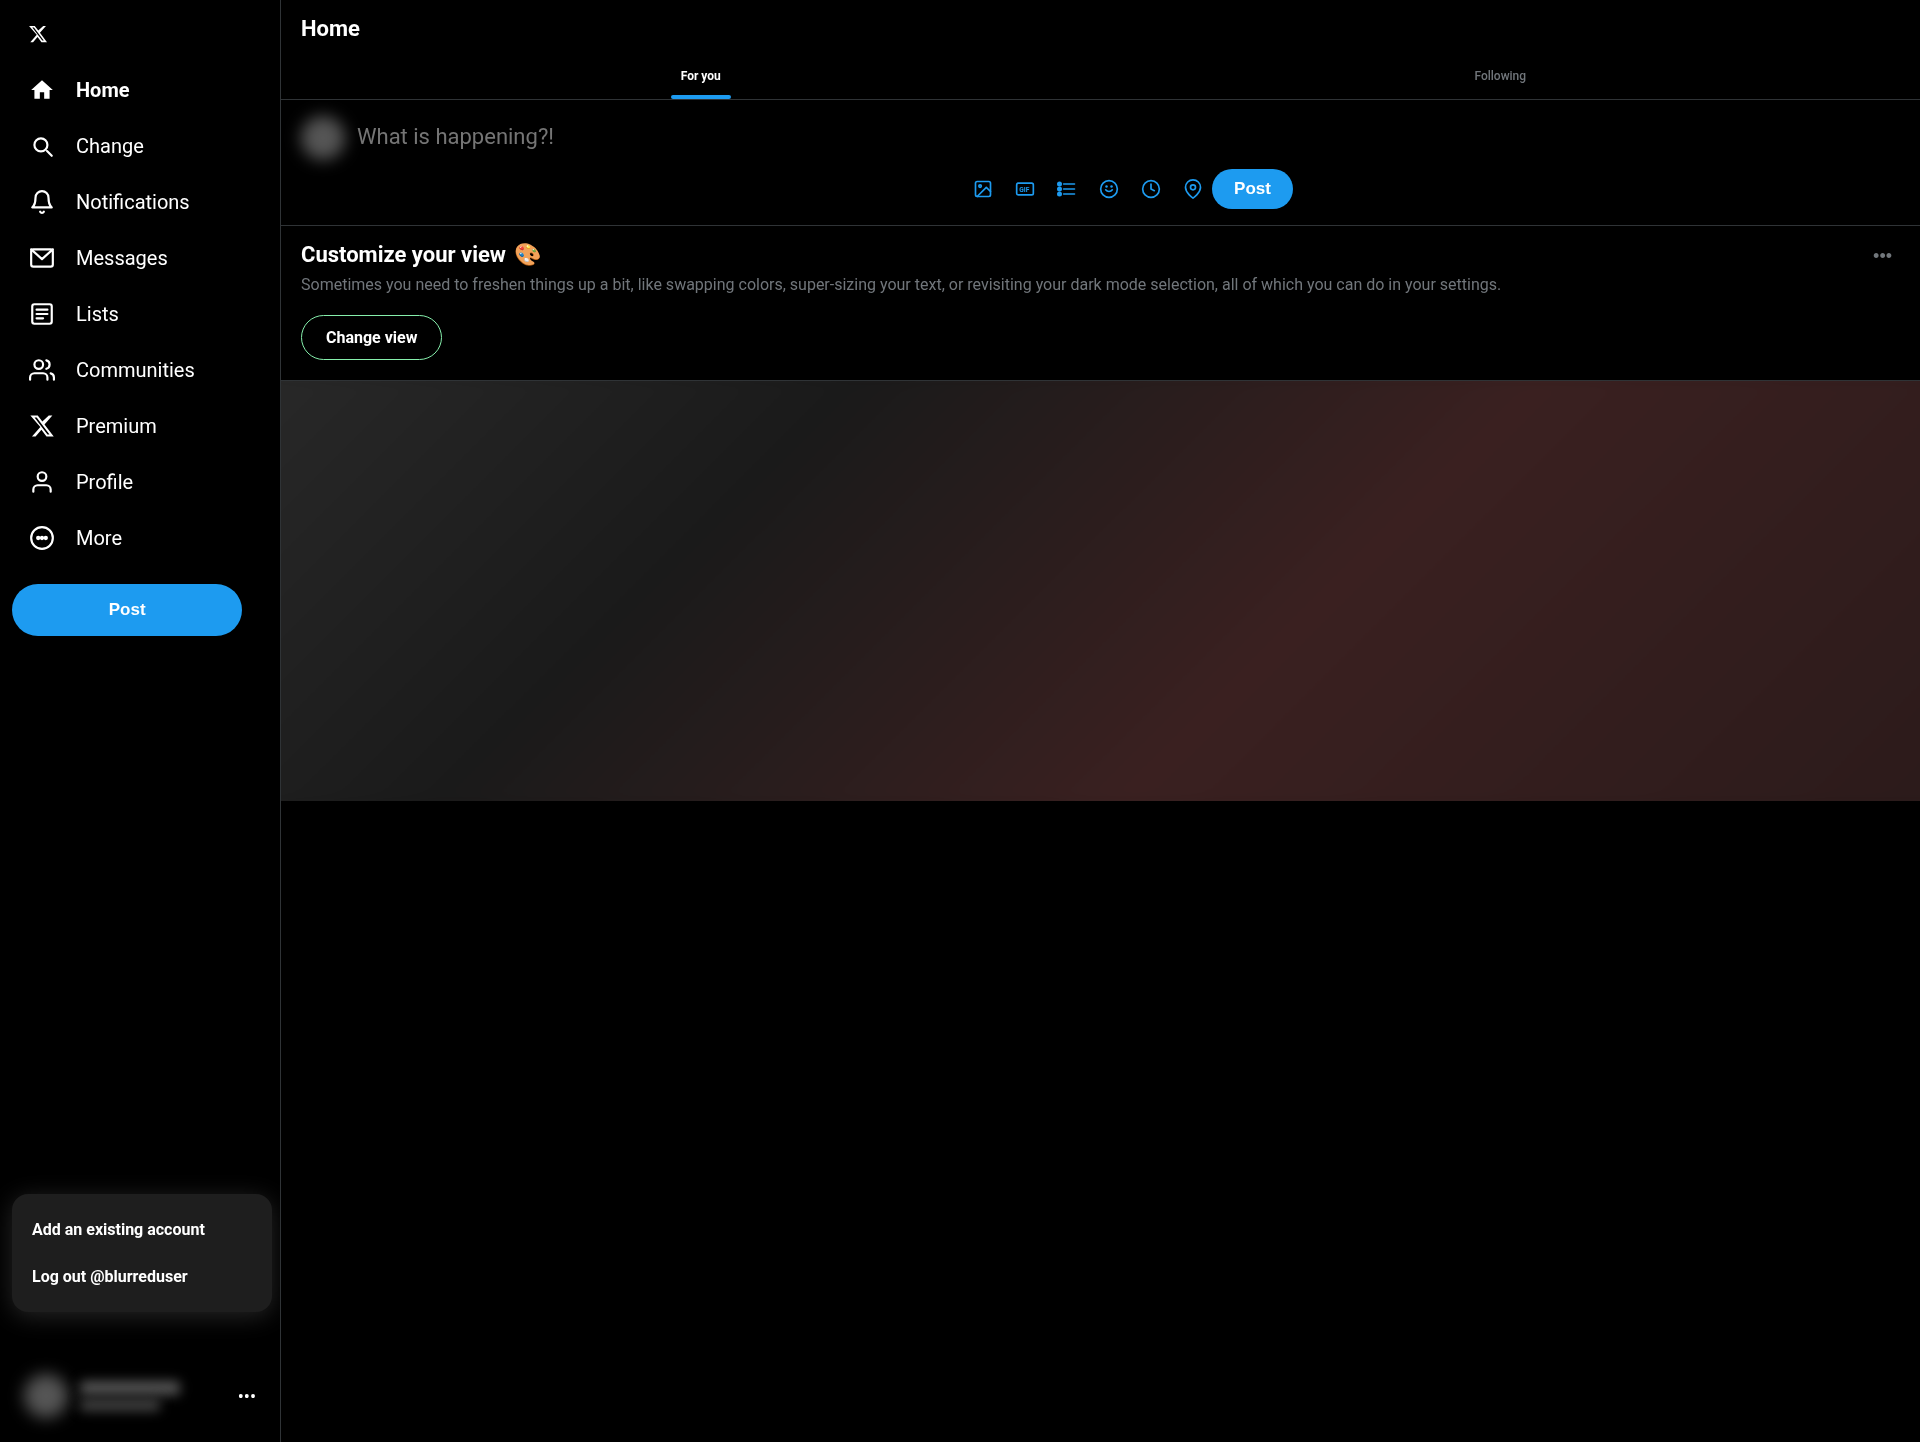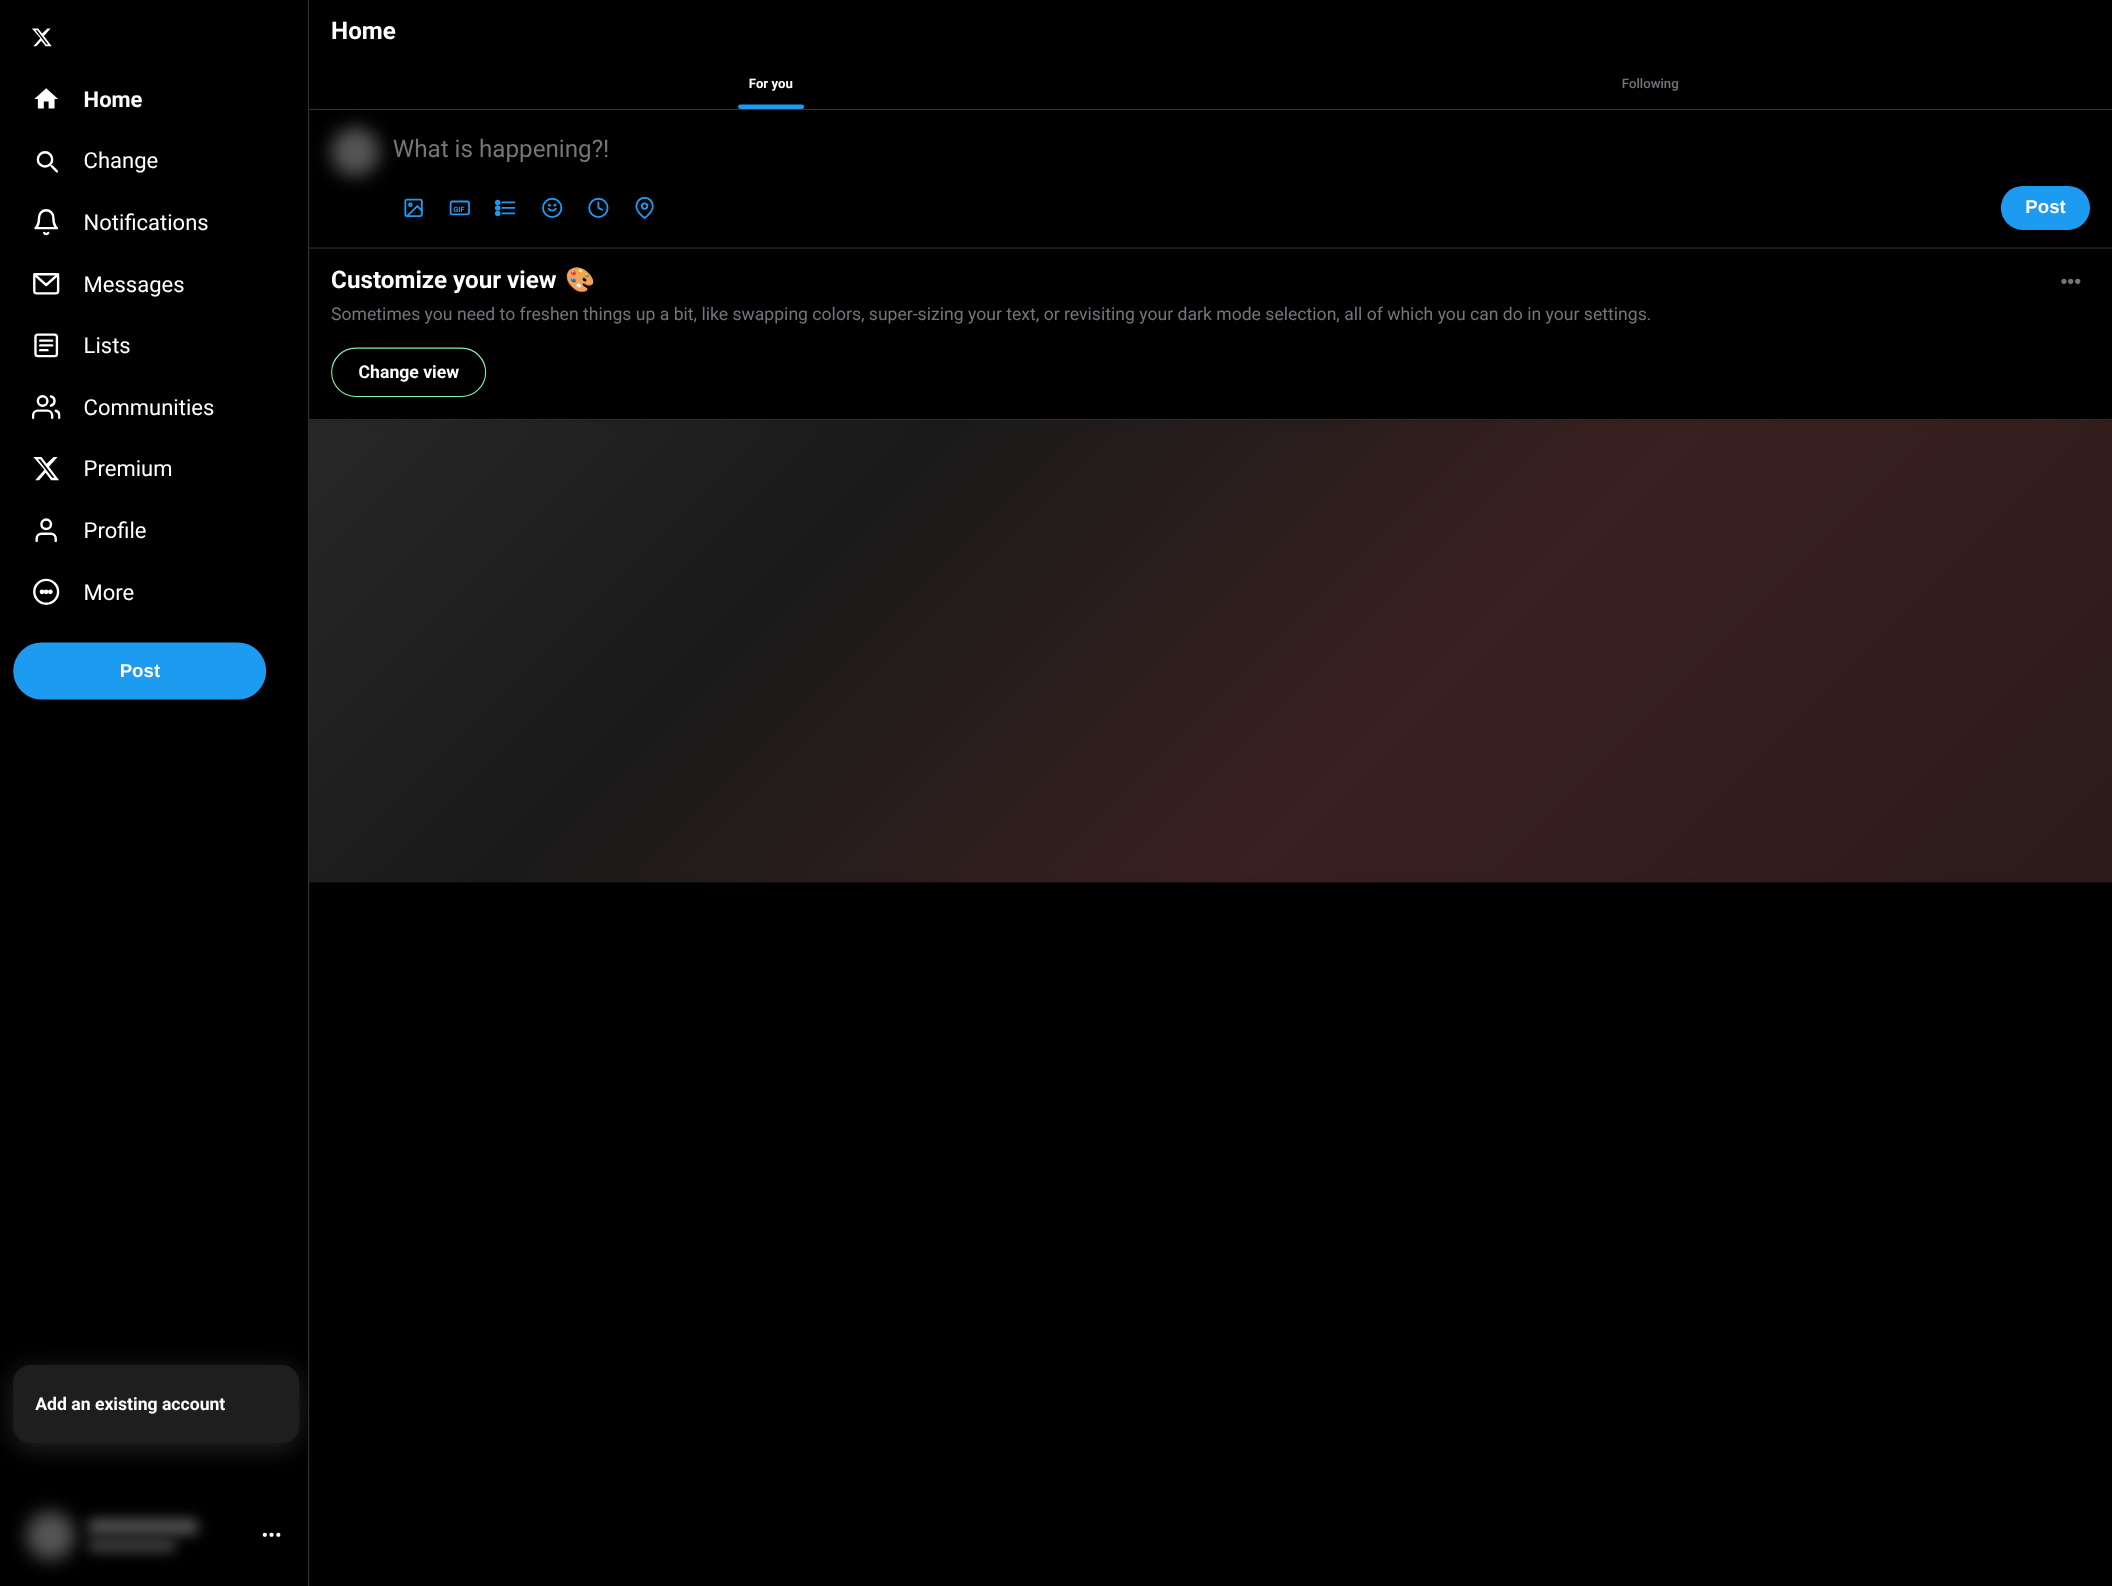--- a/index.html
+++ b/index.html
@@ -206,20 +206,21 @@
       background: #555;
       flex-shrink: 0;
       filter: blur(8px);
     }
 
     .compose-right {
       flex: 1;
       display: flex;
       flex-direction: column;
       gap: 12px;
+      align-items: center;
     }
 
     .compose-input {
       font-size: 22px;
       color: #71767b;
       padding: 8px 0;
       border: none;
       background: transparent;
       outline: none;
       width: 100%;
@@ -428,20 +429,23 @@
           </svg>
       </span>
       <span class="nav-label">More</span>
     </div>
   </nav>
 
   <button class="post-btn">Post</button>
 
   <div class="popup-menu">
     <div class="popup-item">Add an existing account</div>
+    <div class="popup-item">
+      <span>Log out @blurreduser</span>
+    </div>
   </div>
 
   <div class="sidebar-account">
     <div class="account-avatar"></div>
     <div class="account-info">
       <div class="account-name" style="background:#555;height:14px;width:100px;border-radius:4px;filter:blur(6px);"></div>
       <div class="account-handle" style="background:#444;height:12px;width:80px;border-radius:4px;margin-top:4px;filter:blur(6px);"></div>
     </div>
     <div class="account-dots">•••</div>
   </div>

